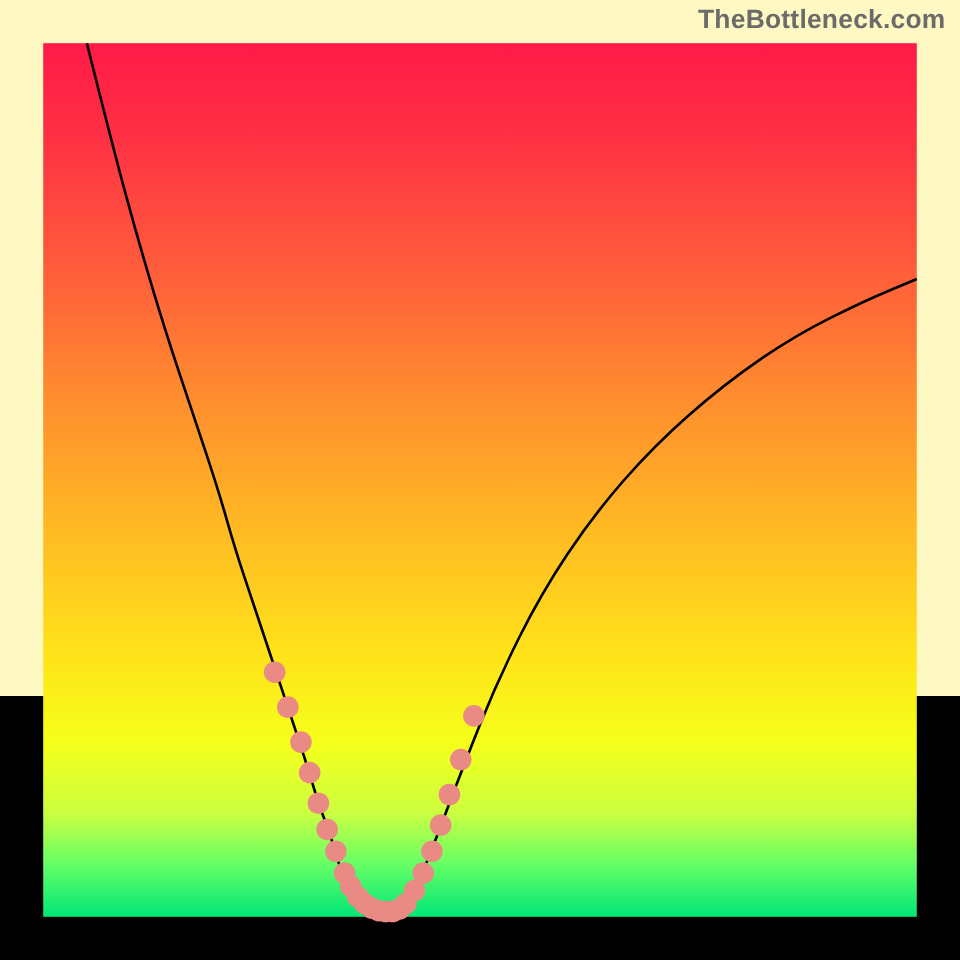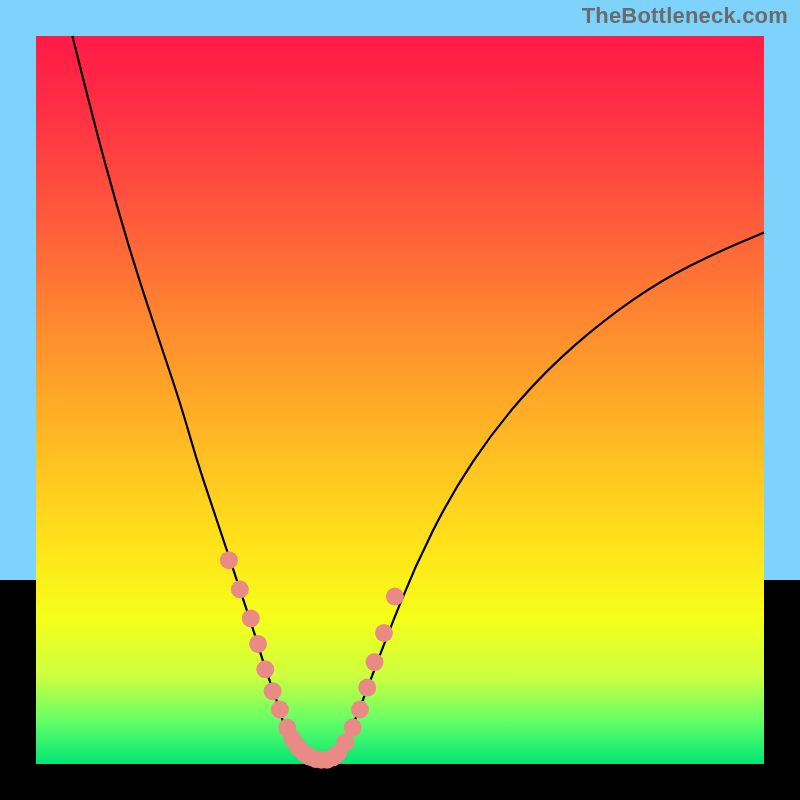--- a/index.html
+++ b/index.html
@@ -7,21 +7,21 @@
     padding: 0;
     width: 800px;
     height: 800px;
     background: #000;
     overflow: hidden;
   }
   .frame {
     position: relative;
     width: 800px;
     height: 580px;
-    background: #7dd3fc;
+    background: #fef9c3;
   }
   .plot-area {
     position: absolute;
     left: 36px;
     top: 36px;
     width: 728px;
     height: 728px;
     background: linear-gradient(to bottom,
       #ff1a47 0%,
       #ff2f44 10%,

